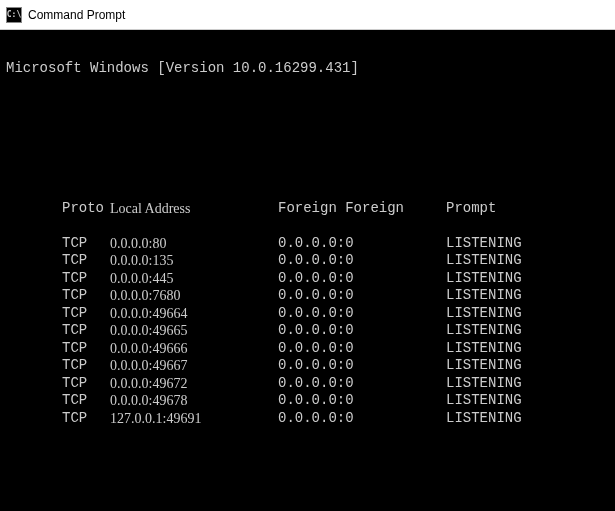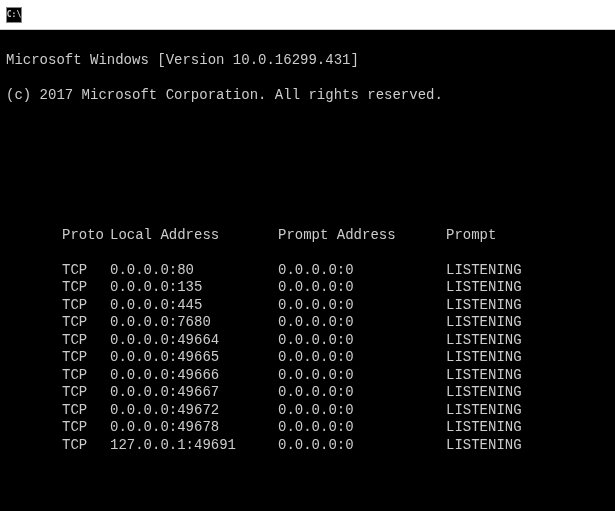--- a/index.html
+++ b/index.html
@@ -38,66 +38,67 @@
     }
     .title-icon-inner {
       color: #ccc;
       font-size: 8px;
       font-family: monospace;
       font-weight: bold;
     }
     .terminal {
       background: #000;
       color: #ccc;
-      padding: 4px 6px;
+      padding: 12px 6px;
       height: calc(100% - 30px);
       overflow: hidden;
       white-space: pre;
       line-height: 1.25;
     }
     .term-line {
       display: block;
     }
     .header-row, .data-row {
       display: flex;
       margin-left: 48px;
     }
     .col-proto {
       width: 56px;
       padding-left: 8px;
     }
     .col-local {
       width: 168px;
+      font-family: Liberation Serif, serif;
     }
     .col-foreign {
       width: 168px;
     }
     .col-state {
       flex: 1;
     }
     .header-row .col-proto { padding-left: 8px; }
     .header-row .col-local { }
     .header-row .col-foreign { }
     .header-row .col-state { }
   </style>
 </head>
 <body>
 
 <div class="title-bar">
   <span class="title-icon">
     <span class="title-icon-inner">C:\</span>
   </span>
+  <span>Command Prompt</span>
 </div>
 
 <div class="terminal">
 <span class="term-line">Microsoft Windows [Version 10.0.16299.431]</span>
-<span class="term-line">(c) 2017 Microsoft Corporation. All rights reserved.</span>
 <span class="term-line"> </span>
 <span class="term-line"> </span>
 <span class="term-line"> </span>
 <div class="header-row">
   <span class="col-proto">Proto</span>
   <span class="col-local">Local Address</span>
-  <span class="col-foreign">Prompt Address</span>
+  <span class="col-foreign">Foreign Foreign</span>
   <span class="col-state">Prompt</span>
 </div>
 <div id="rows-container"><div class="data-row"><span class="col-proto">TCP</span><span class="col-local">0.0.0.0:80</span><span class="col-foreign">0.0.0.0:0</span><span class="col-state">LISTENING</span></div><div class="data-row"><span class="col-proto">TCP</span><span class="col-local">0.0.0.0:135</span><span class="col-foreign">0.0.0.0:0</span><span class="col-state">LISTENING</span></div><div class="data-row"><span class="col-proto">TCP</span><span class="col-local">0.0.0.0:445</span><span class="col-foreign">0.0.0.0:0</span><span class="col-state">LISTENING</span></div><div class="data-row"><span class="col-proto">TCP</span><span class="col-local">0.0.0.0:7680</span><span class="col-foreign">0.0.0.0:0</span><span class="col-state">LISTENING</span></div><div class="data-row"><span class="col-proto">TCP</span><span class="col-local">0.0.0.0:49664</span><span class="col-foreign">0.0.0.0:0</span><span class="col-state">LISTENING</span></div><div class="data-row"><span class="col-proto">TCP</span><span class="col-local">0.0.0.0:49665</span><span class="col-foreign">0.0.0.0:0</span><span class="col-state">LISTENING</span></div><div class="data-row"><span class="col-proto">TCP</span><span class="col-local">0.0.0.0:49666</span><span class="col-foreign">0.0.0.0:0</span><span class="col-state">LISTENING</span></div><div class="data-row"><span class="col-proto">TCP</span><span class="col-local">0.0.0.0:49667</span><span class="col-foreign">0.0.0.0:0</span><span class="col-state">LISTENING</span></div><div class="data-row"><span class="col-proto">TCP</span><span class="col-local">0.0.0.0:49672</span><span class="col-foreign">0.0.0.0:0</span><span class="col-state">LISTENING</span></div><div class="data-row"><span class="col-proto">TCP</span><span class="col-local">0.0.0.0:49678</span><span class="col-foreign">0.0.0.0:0</span><span class="col-state">LISTENING</span></div><div class="data-row"><span class="col-proto">TCP</span><span class="col-local">127.0.0.1:49691</span><span class="col-foreign">0.0.0.0:0</span><span class="col-state">LISTENING</span></div></div>
 </div>
 
 </body></html>

